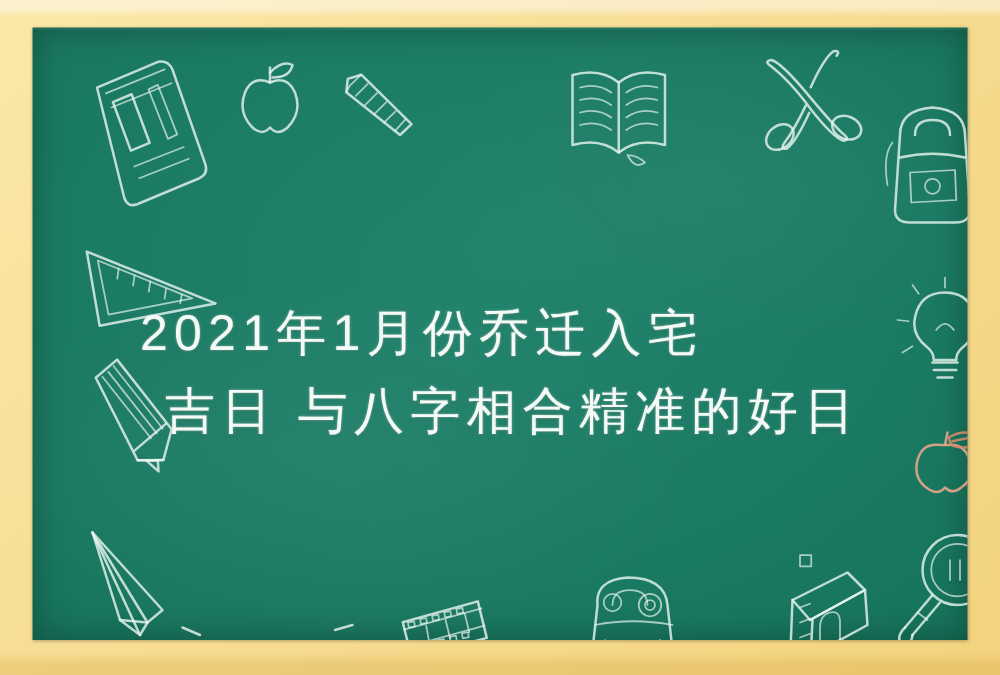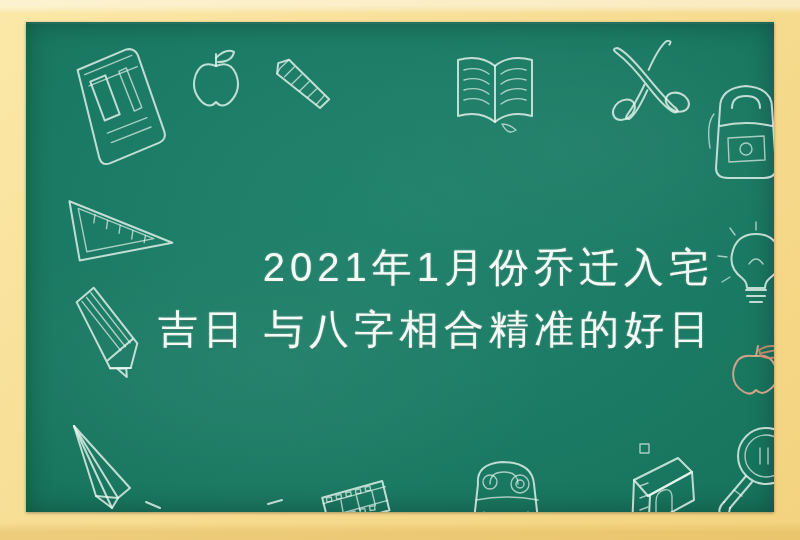--- a/index.html
+++ b/index.html
@@ -5,21 +5,20 @@
   html,body{margin:0;padding:0;}
   body{
     width:800px;height:540px;overflow:hidden;
     font-family:"Liberation Sans","DejaVu Sans",sans-serif;
     background:#f3d98a;
   }
   
   #frame{
     position:relative;width:800px;height:540px;box-sizing:border-box;
     background:linear-gradient(135deg,#fbe8a8 0%,#f7dd93 45%,#f3d37f 100%);
-    text-align:right;
   }
   #frame:before{ 
     content:"";position:absolute;inset:0;
     background:
       linear-gradient(180deg,rgba(255,255,255,.45) 0 6px,rgba(255,255,255,0) 14px),
       linear-gradient(0deg,rgba(210,160,60,.28) 0 8px,rgba(0,0,0,0) 18px);
     pointer-events:none;
   }
   
   #board{
@@ -44,21 +43,21 @@
     z-index:5;
     color:#f4fbf7;
     font-size:40px;
     line-height:62px;
     letter-spacing:5px;
     font-weight:400;
     text-shadow:0 0 2px rgba(255,255,255,.55),0 1px 2px rgba(0,0,0,.22);
     white-space:nowrap;
   }
   #headline .ln{display:block;}
-  #headline .ln2{padding-left:0px;}
+  #headline .ln2{padding-left:0px;margin-left:20px;}
   
   .doodle{position:absolute;pointer-events:none;z-index:2;}
   .doodle svg{display:block;overflow:visible;}
   .chalk{fill:none;stroke:#eaf6f1;stroke-width:2;stroke-linecap:round;stroke-linejoin:round;opacity:.80;}
   .chalk-thin{fill:none;stroke:#eaf6f1;stroke-width:1.4;stroke-linecap:round;stroke-linejoin:round;opacity:.68;}
   .chalk-warm{fill:none;stroke:#f0a98e;stroke-width:2;stroke-linecap:round;stroke-linejoin:round;opacity:.85;}
   .chalk-leaf{fill:none;stroke:#d98a6a;stroke-width:2;stroke-linecap:round;stroke-linejoin:round;opacity:.85;}
 
   #d-notebook{left:46px;top:24px;transform:rotate(-12deg);}
   #d-apple-top{left:160px;top:24px;}

